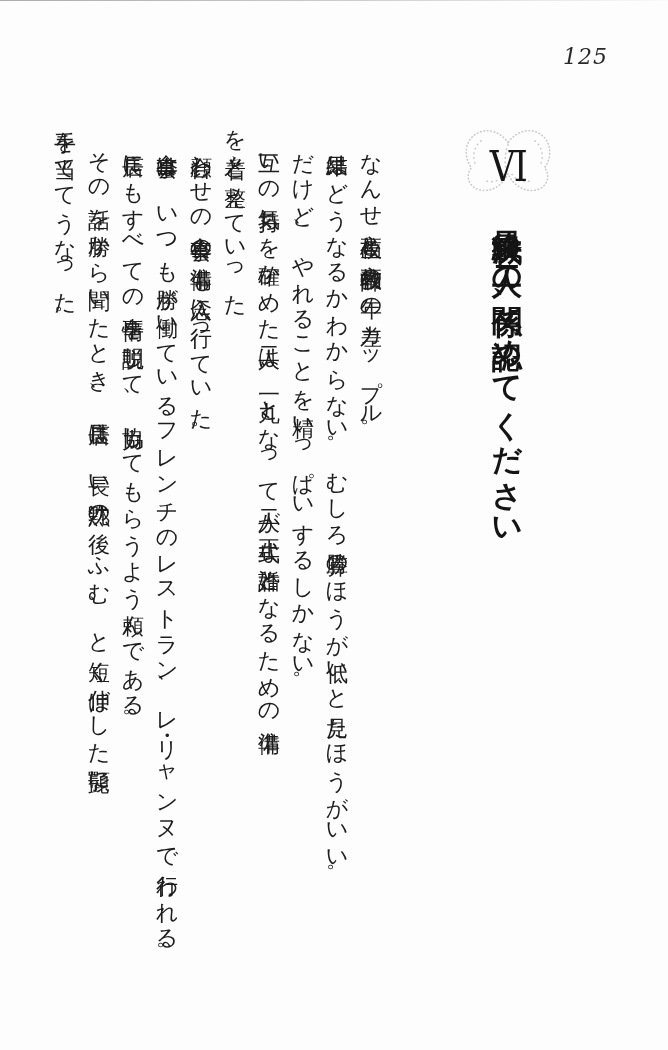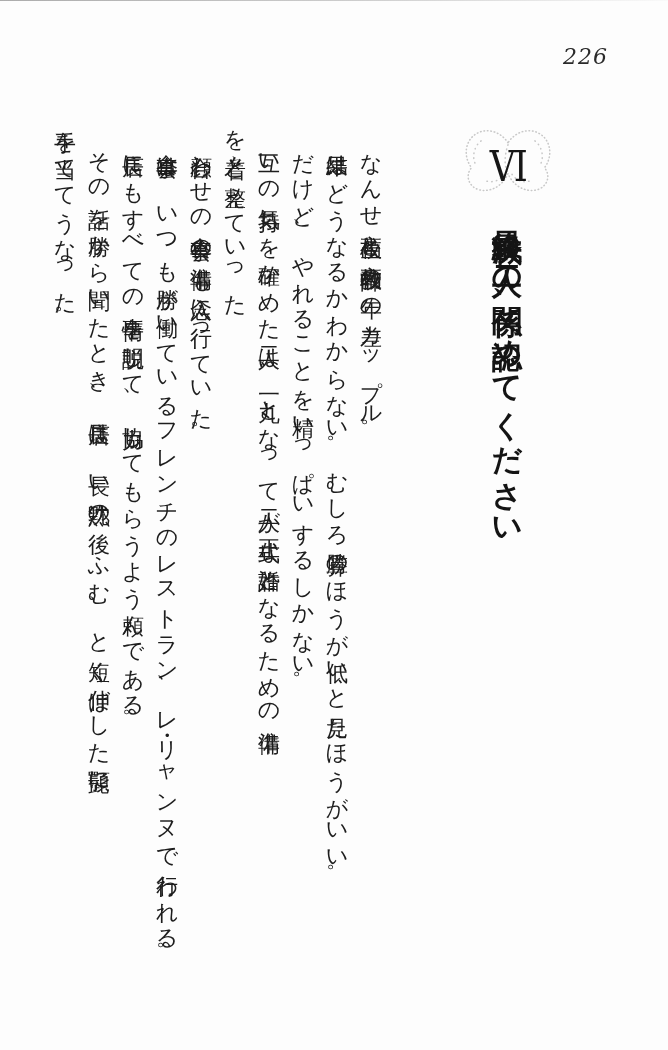--- a/index.html
+++ b/index.html
@@ -52,21 +52,21 @@
     white-space:nowrap;
   }
 </style>
 </head>
 <body>
 
 <div class="page">
 
   <div class="scan-line-top"></div>
 
-  <div class="page-number">226</div>
+  <div class="page-number">125</div>
 
   <div class="ornament">
     <svg width="96" height="74" viewBox="0 0 100 76" xmlns="http://www.w3.org/2000/svg">
       <g fill="none" stroke="#c3c3c3" stroke-width="1.6" stroke-linecap="round" stroke-dasharray="0.6 3">
         <path d="M50,18 C43,7 29,2 18,8 C5,15 3,32 12,44 C5,52 9,64 20,67 C33,70 45,62 50,50 C55,62 67,70 80,67 C91,64 95,52 88,44 C97,32 95,15 82,8 C71,2 57,7 50,18 Z"></path>
         <path d="M50,20 C46,32 46,42 50,50" stroke-dasharray="0.6 4"></path>
         <path d="M22,16 C14,22 12,34 17,42" stroke-dasharray="0.5 4.5"></path>
         <path d="M78,16 C86,22 88,34 83,42" stroke-dasharray="0.5 4.5"></path>
         <path d="M28,58 C36,60 43,56 47,49" stroke-dasharray="0.5 4.5"></path>
         <path d="M72,58 C64,60 57,56 53,49" stroke-dasharray="0.5 4.5"></path>

